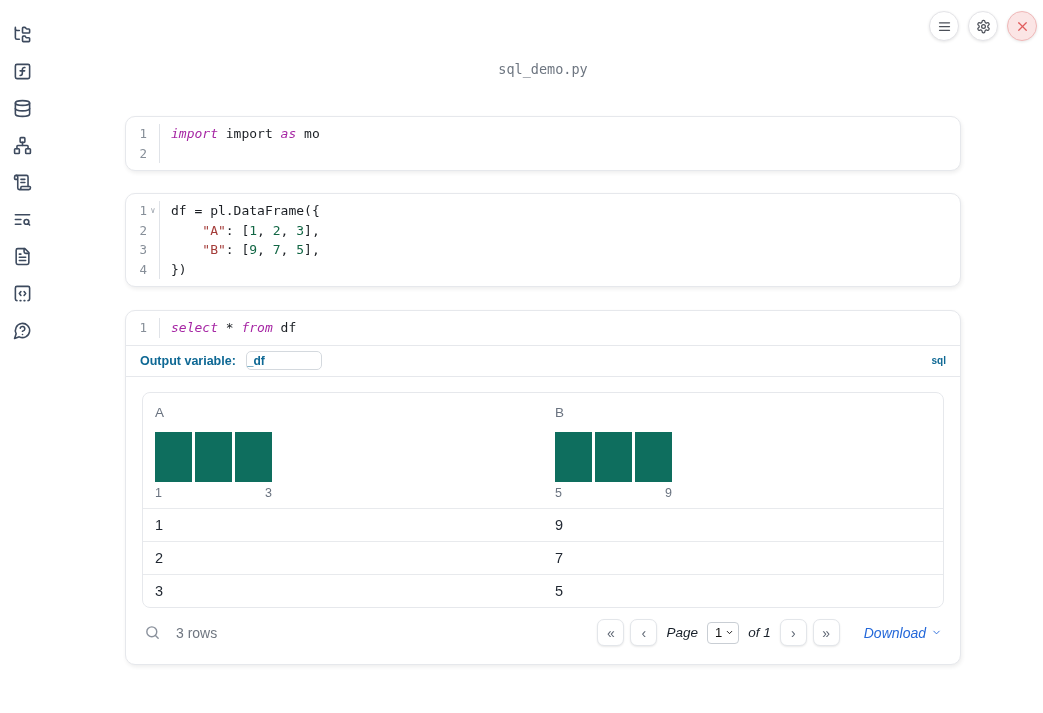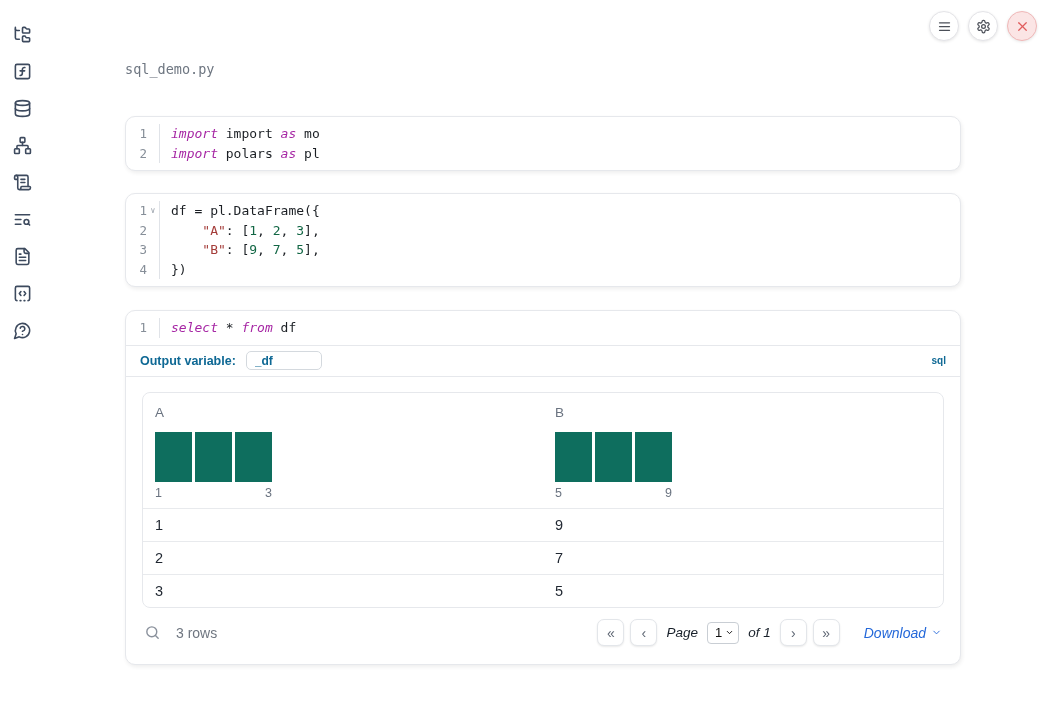--- a/index.html
+++ b/index.html
@@ -16,21 +16,21 @@
   
   .topbar { position:absolute; top:11px; right:6px; display:flex; gap:9px; }
   .circle-btn { width:30px; height:30px; border-radius:50%; background:#fff; border:1px solid #e4e4e8;
                 box-shadow:0 1px 3px rgba(0,0,0,.10); display:flex; align-items:center; justify-content:center; cursor:pointer; }
   .circle-btn svg { width:15px; height:15px; stroke:#4b4f58; stroke-width:2; fill:none; stroke-linecap:round; stroke-linejoin:round; }
   .circle-btn.danger { background:#fbe5e5; border-color:#f0b8b8; }
   .circle-btn.danger svg { stroke:#e05c5c; }
 
   
   .content { position:absolute; left:125px; top:0; width:836px; }
-  .nb-title { margin-top:61px; text-align:left; font-family:"DejaVu Sans Mono", monospace;
+  .nb-title { margin-top:61px; text-align:center; font-family:"DejaVu Sans Mono", monospace;
               font-size:13.5px; color:#6e7681; }
 
   .card { background:#fff; border:1px solid #e6e8ec; border-radius:10px;
           box-shadow:1px 2px 4px rgba(0,0,0,.07); overflow:hidden; }
   #cell-imports { margin-top:39px; }
   #cell-dataframe { margin-top:22px; }
   #cell-sql { margin-top:23px; }
 
   .code-block { padding:7px 0; }
   .code-line { display:flex; font-family:"DejaVu Sans Mono", monospace; font-size:13px; line-height:19.5px; }
@@ -38,21 +38,21 @@
             border-right:1px solid #e0e3e8; }
   .gutter .num { color:#868e98; font-size:12.5px; }
   .gutter .fold { width:12px; font-size:8px; color:#98a0aa; text-align:center; }
   .code-text { padding-left:11px; white-space:pre; color:#1b1f24; }
   .tk-kw { color:#a626a4;font-style:italic; } .tk-str { color:#a43c39; } .tk-num { color:#116644; } .tk-p { color:#1b1f24; }
 
   
   .sql-footer { display:flex; align-items:center; border-top:1px solid #e6e8ec; height:31px; padding:0 14px; }
   .ov-label { color:#0e6894; font-weight:bold; font-size:12.5px; }
   .ov-input { margin-left:10px; width:76px; height:19px; border:1px solid #d4d9de; border-radius:5px;
-              font-family:"Liberation Sans", sans-serif; font-weight:bold; font-size:12px; color:#0e6894; padding:0 8px; outline:none; }
+              font-family:"Liberation Sans", sans-serif; font-weight:bold; font-size:12px; color:#0e6894; padding:0 0; outline:none; }
   .lang-label { margin-left:auto; color:#0e6894; font-weight:bold; font-size:10px; }
 
   
   .output-section { border-top:1px solid #e6e8ec; padding:15px 16px 6px; }
   .table-card { border:1px solid #e6e8ec; border-radius:8px; overflow:hidden; }
   .t-header { display:flex; padding-top:10px; }
   .t-col { width:50%; padding-left:10px; }
   .col-letter { color:#6a7380; font-size:13.5px; margin:2px 0 12px 2px; }
   .hist { display:flex; gap:3px; height:50px; align-items:flex-end; width:117px; margin-left:2px; }
   .bar { flex:1; height:100%; }
@@ -190,21 +190,20 @@
               <span class="num">1</span>
               <span class="fold"></span>
             </span>
             <span class="code-text"><span class="tk-kw">import</span><span class="tk-p"> import </span><span class="tk-kw">as</span><span class="tk-p"> mo</span></span>
           </div>
           <div class="code-line">
             <span class="gutter">
               <span class="num">2</span>
               <span class="fold"></span>
             </span>
-            <span class="code-text"><span class="tk-kw">import</span><span class="tk-p"> polars </span><span class="tk-kw">as</span><span class="tk-p"> pl</span></span>
           </div>
         </div>
     </div>
 
     <div class="card" id="cell-dataframe">
       <div class="code-block">
           <div class="code-line">
             <span class="gutter">
               <span class="num">1</span>
               <span class="fold">∨</span>

